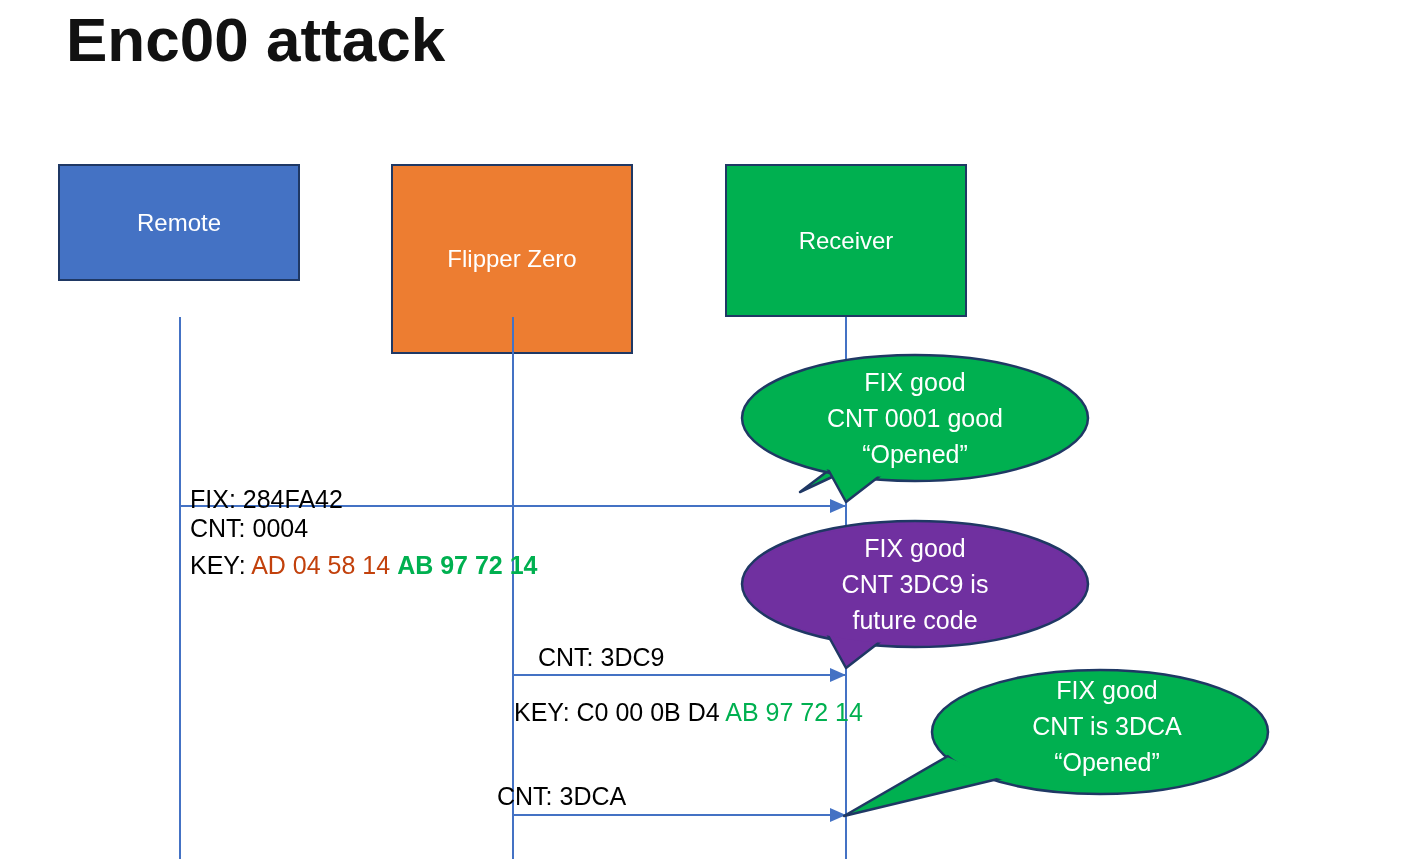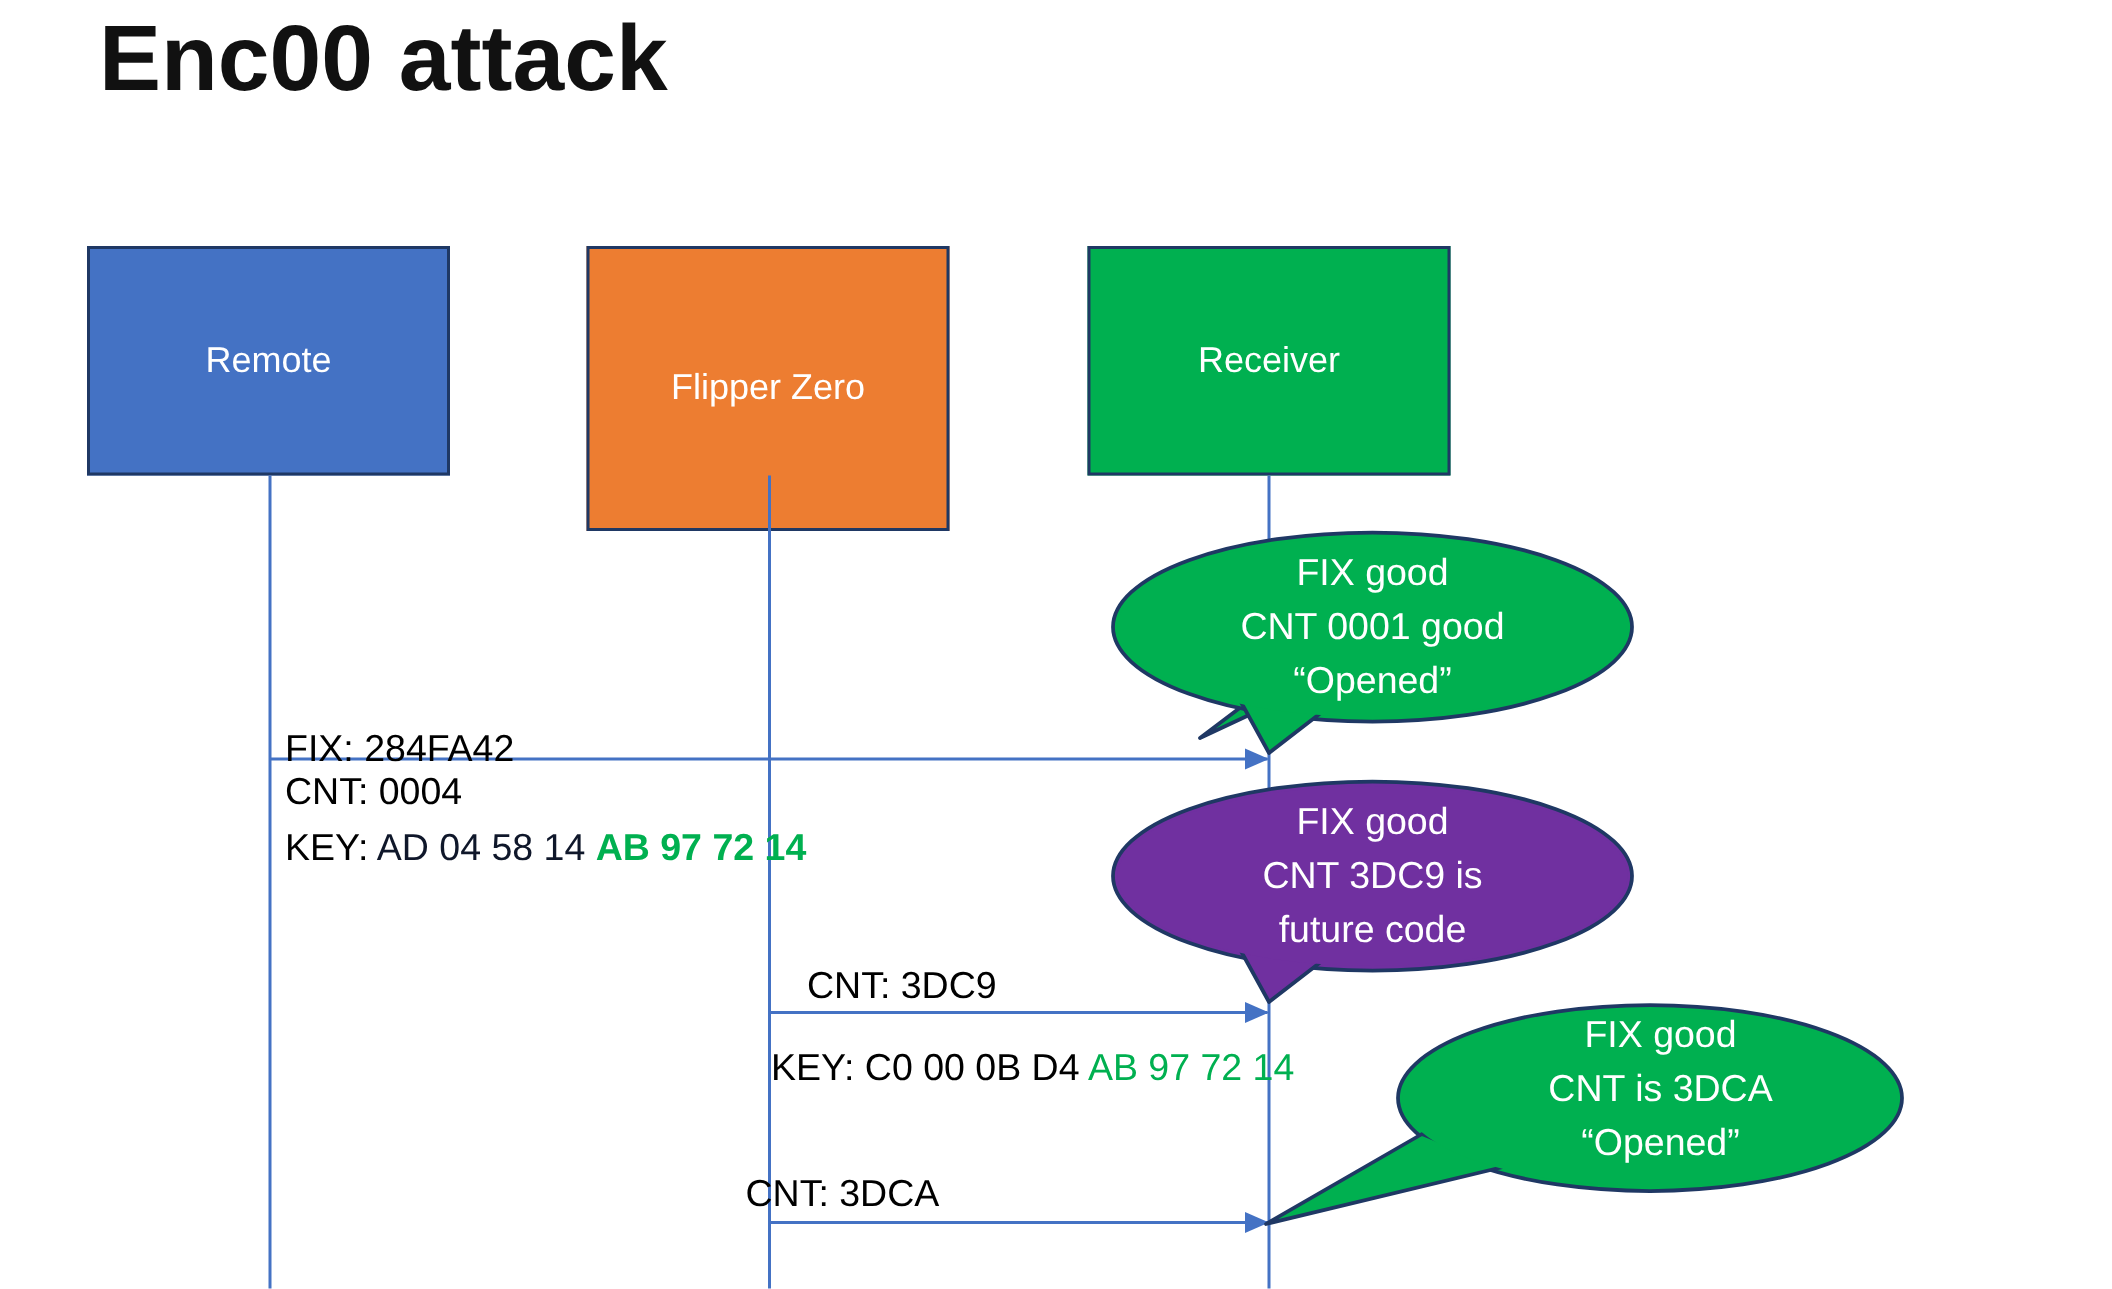--- a/index.html
+++ b/index.html
@@ -36,21 +36,21 @@
     position: absolute;
     box-sizing: border-box;
     border: 2px solid #1F3864;
     display: flex;
     align-items: center;
     justify-content: center;
     color: #ffffff;
     font-size: 24px;
     line-height: 28px;
   }
-  .lane-remote   { left: 58px;  top: 164px; width: 242px; height: 153px; background: #4472C4; }
+  .lane-remote   { left: 58px;  top: 164px; width: 242px; height: 117px; background: #4472C4; }
   .lane-flipper  { left: 391px; top: 164px; width: 242px; height: 190px; background: #ED7D31; }
   .lane-receiver { left: 725px; top: 164px; width: 242px; height: 153px; background: #00B050; }
 
   .lifeline {
     position: absolute;
     width: 2px;
     background: #4472C4;
   }
   .ll-remote   { left: 179px; top: 317px; height: 542px; }
   .ll-flipper  { left: 512px; top: 317px; height: 542px; }
@@ -83,21 +83,21 @@
     white-space: nowrap;
   }
   .t-fix    { left: 190px; top: 469px; margin-top: 13px; }
   .t-cnt1   { left: 190px; top: 511px; }
   .t-key1   { left: 190px; top: 548px; }
   .t-cnt2   { left: 538px; top: 640px; }
   .t-key2   { left: 514px; top: 695px; }
   .t-cnt3   { left: 497px; top: 779px; }
   .t-key3   { left: 514px; top: 819px; }
 
-  .k-red   { color: #0f172a; }
+  .k-red   { color: #c2410c; }
   .k-green { color: #00B050; }
   .k-bold  { font-weight: bold; }
 
   .bubble { position: absolute; }
   .bubble svg { display: block; overflow: visible; }
   .bubble-text {
     position: absolute;
     color: #ffffff;
     font-size: 25px;
     line-height: 36px;

